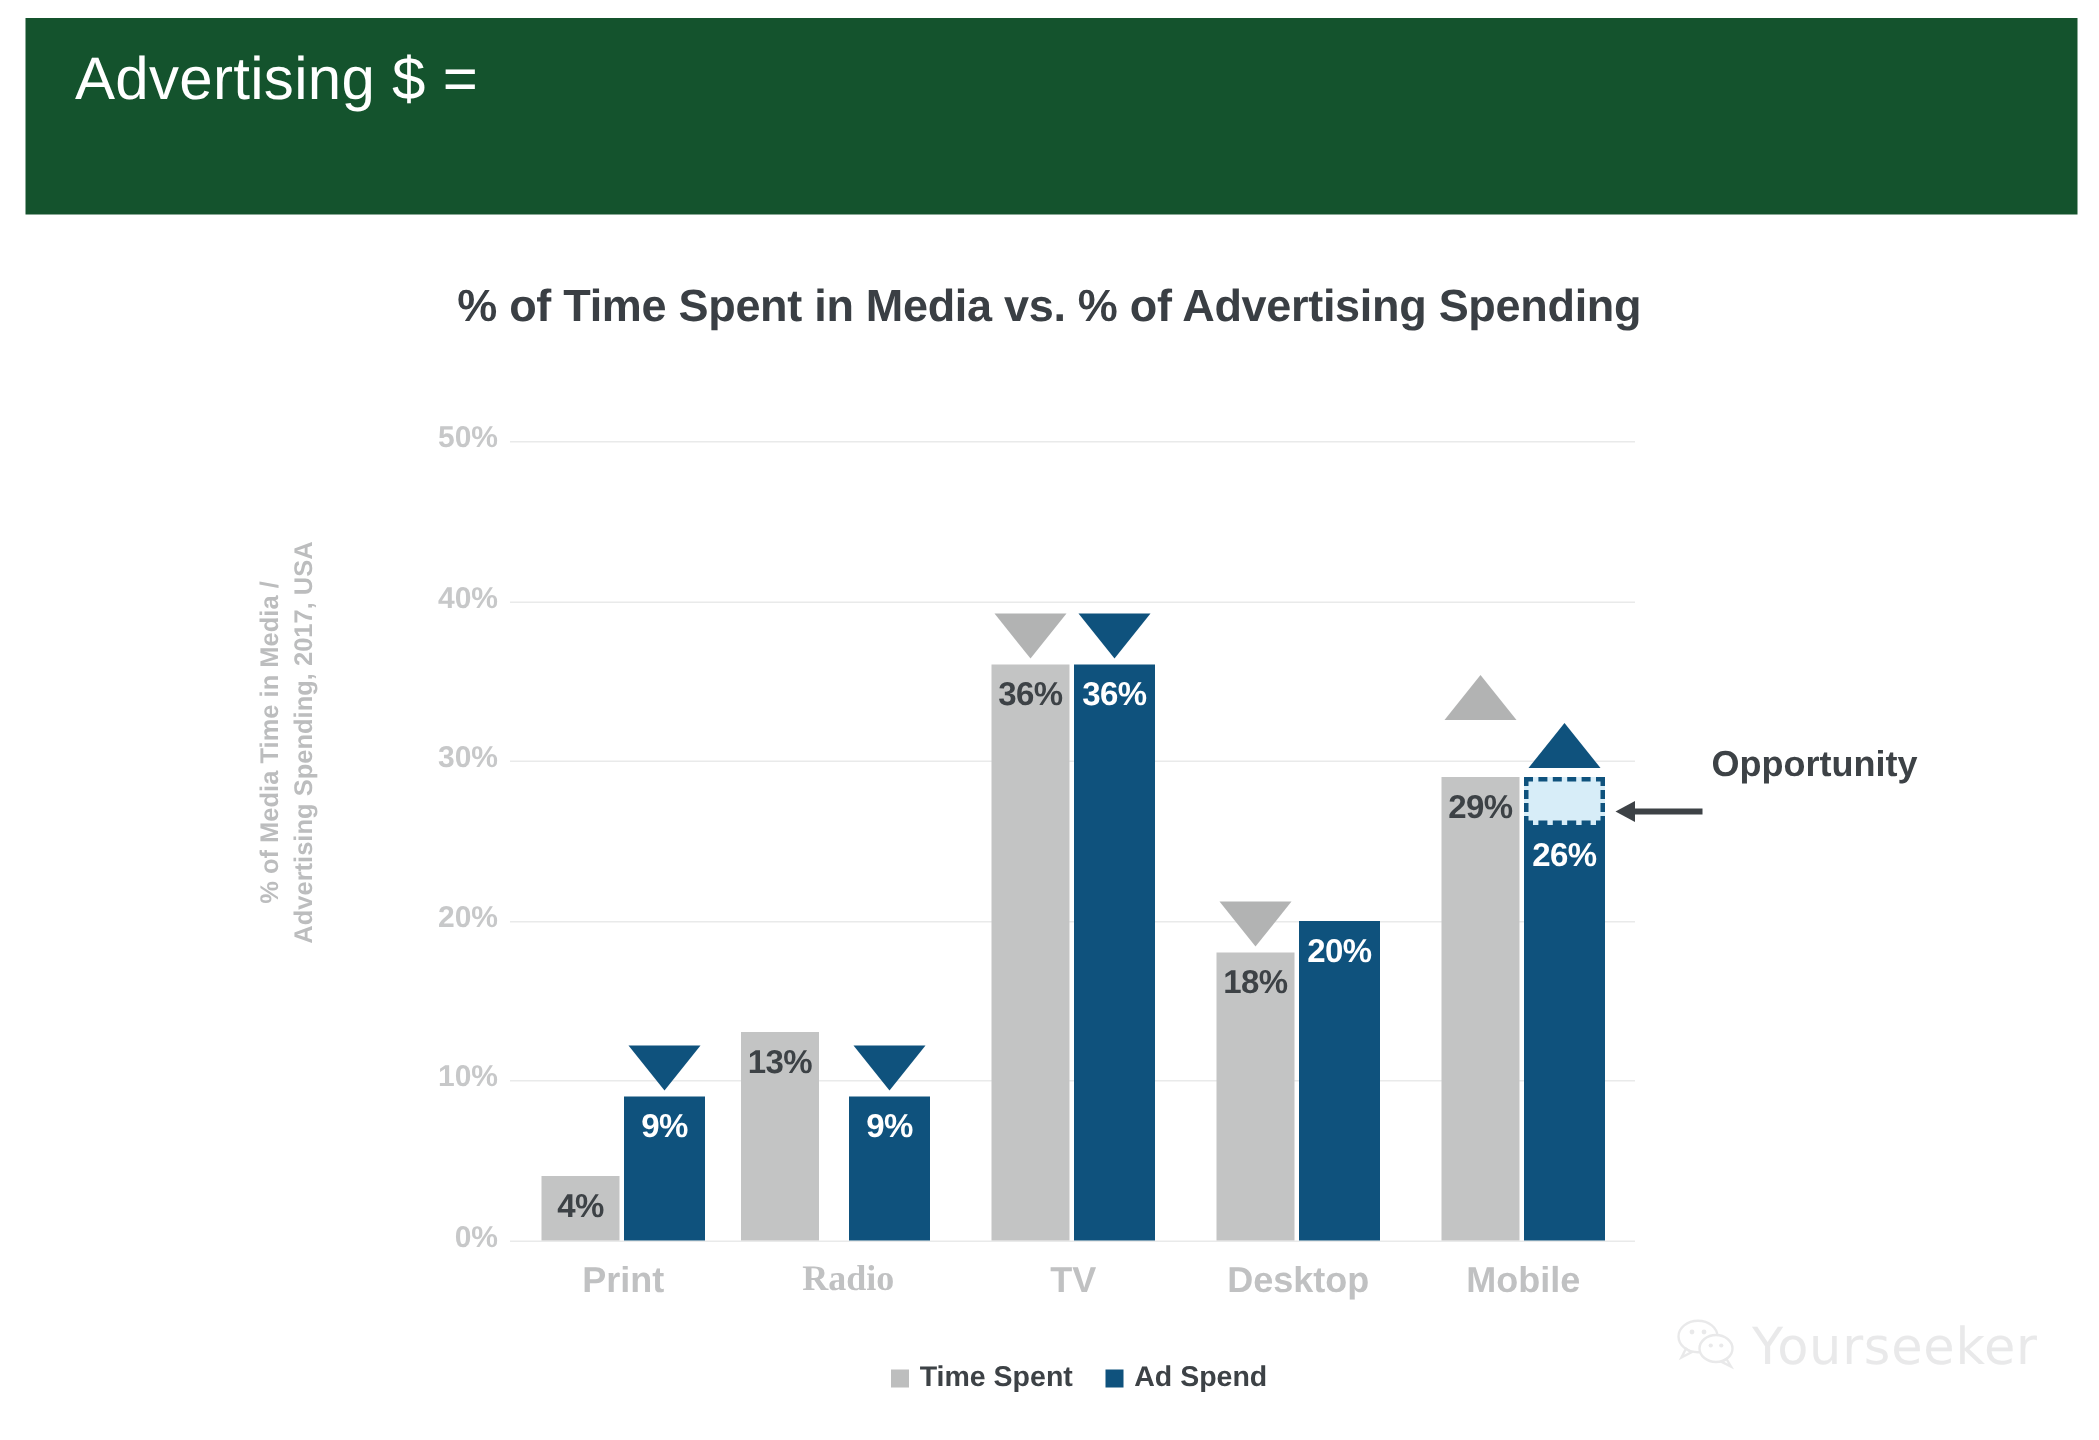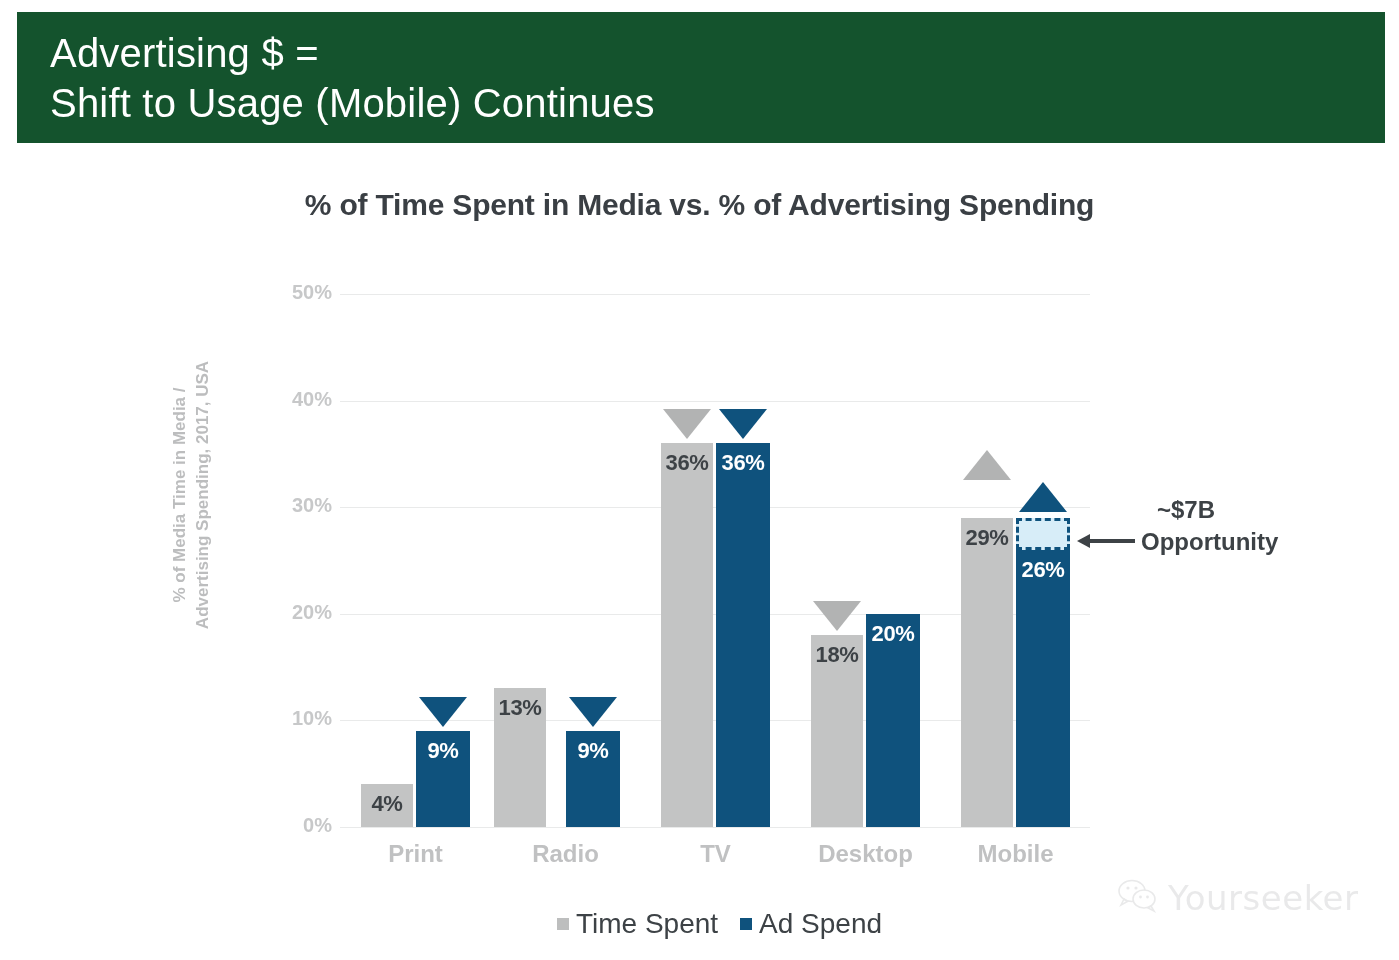--- a/index.html
+++ b/index.html
@@ -213,22 +213,22 @@
     display: flex;
     justify-content: center;
     gap: 22px;
     padding-left: 40px;
   }
   .legend-item { display: flex; align-items: center; gap: 7px; }
   .legend-swatch { width: 12px; height: 12px; display: inline-block; }
   .legend-swatch.gray { background: #bdbebe; }
   .legend-swatch.blue { background: #0f527d; }
   .legend-text {
-    font-size: 28px;
-    font-weight: normal;
+    font-size: 19px;
+    font-weight: bold;
     color: #3d4246;
     text-align: right;
   }
 
   
   #watermark {
     position: absolute;
     left: 1118px;
     top: 878px;
     display: flex;
@@ -241,21 +241,20 @@
     color: #cfd0d1;
     font-family: "DejaVu Sans", sans-serif;
     letter-spacing: 0.5px;
   }
 </style>
 </head>
 <body>
 
 <div id="header-banner">
   <div class="hline">Advertising $ =</div>
-  <div class="hline">Shift to Usage (Mobile) Continues</div>
 </div>
 
 <div id="chart-title">% of Time Spent in Media vs. % of Advertising Spending</div>
 
 <div id="plot-wrap">
 
   <div id="y-axis-title">
     <div>% of Media Time in Media /</div>
     <div>Advertising Spending, 2017, USA</div>
   </div>
@@ -319,27 +318,26 @@
       <div class="marker gray-mark" style="width: 48px; height: 62px; left: 963px; top: 449.86px;"><span class="arrow-shape arrow-up"><span class="head"></span><span class="stem"></span></span></div>
       <div class="marker blue-mark" style="width: 48px; height: 62px; left: 1019px; top: 481.84px;"><span class="arrow-shape arrow-up"><span class="head"></span><span class="stem"></span></span></div>
     </div>
 
   <div id="opportunity-box" style="left: 1016px; width: 54px; top: 517.86px; height: 31.98px; background: rgb(215, 237, 248); border-color: rgb(15, 82, 125);"></div>
   <div id="opportunity-arrow">
     <span class="tip"></span>
       <span class="shaft"></span>
   </div>
   <div id="opportunity-annotation">
-    <div class="l1">~$7B</div>
     <div>Opportunity</div>
   </div>
 
   <div id="cats-layer">
       <div class="cat-label" style="left: 335.5px;">Print</div>
-      <div class="cat-label" style="left: 485.5px;">Radio</div>
+      <div class="cat-label" style="left: 485.5px; font-family: Liberation Serif, serif;">Radio</div>
       <div class="cat-label" style="left: 635.5px;">TV</div>
       <div class="cat-label" style="left: 785.5px;">Desktop</div>
       <div class="cat-label" style="left: 935.5px;">Mobile</div>
     </div>
 </div>
 
 <div id="legend">
   <div class="legend-item">
     <span class="legend-swatch gray"></span>
     <span class="legend-text">Time Spent</span>

